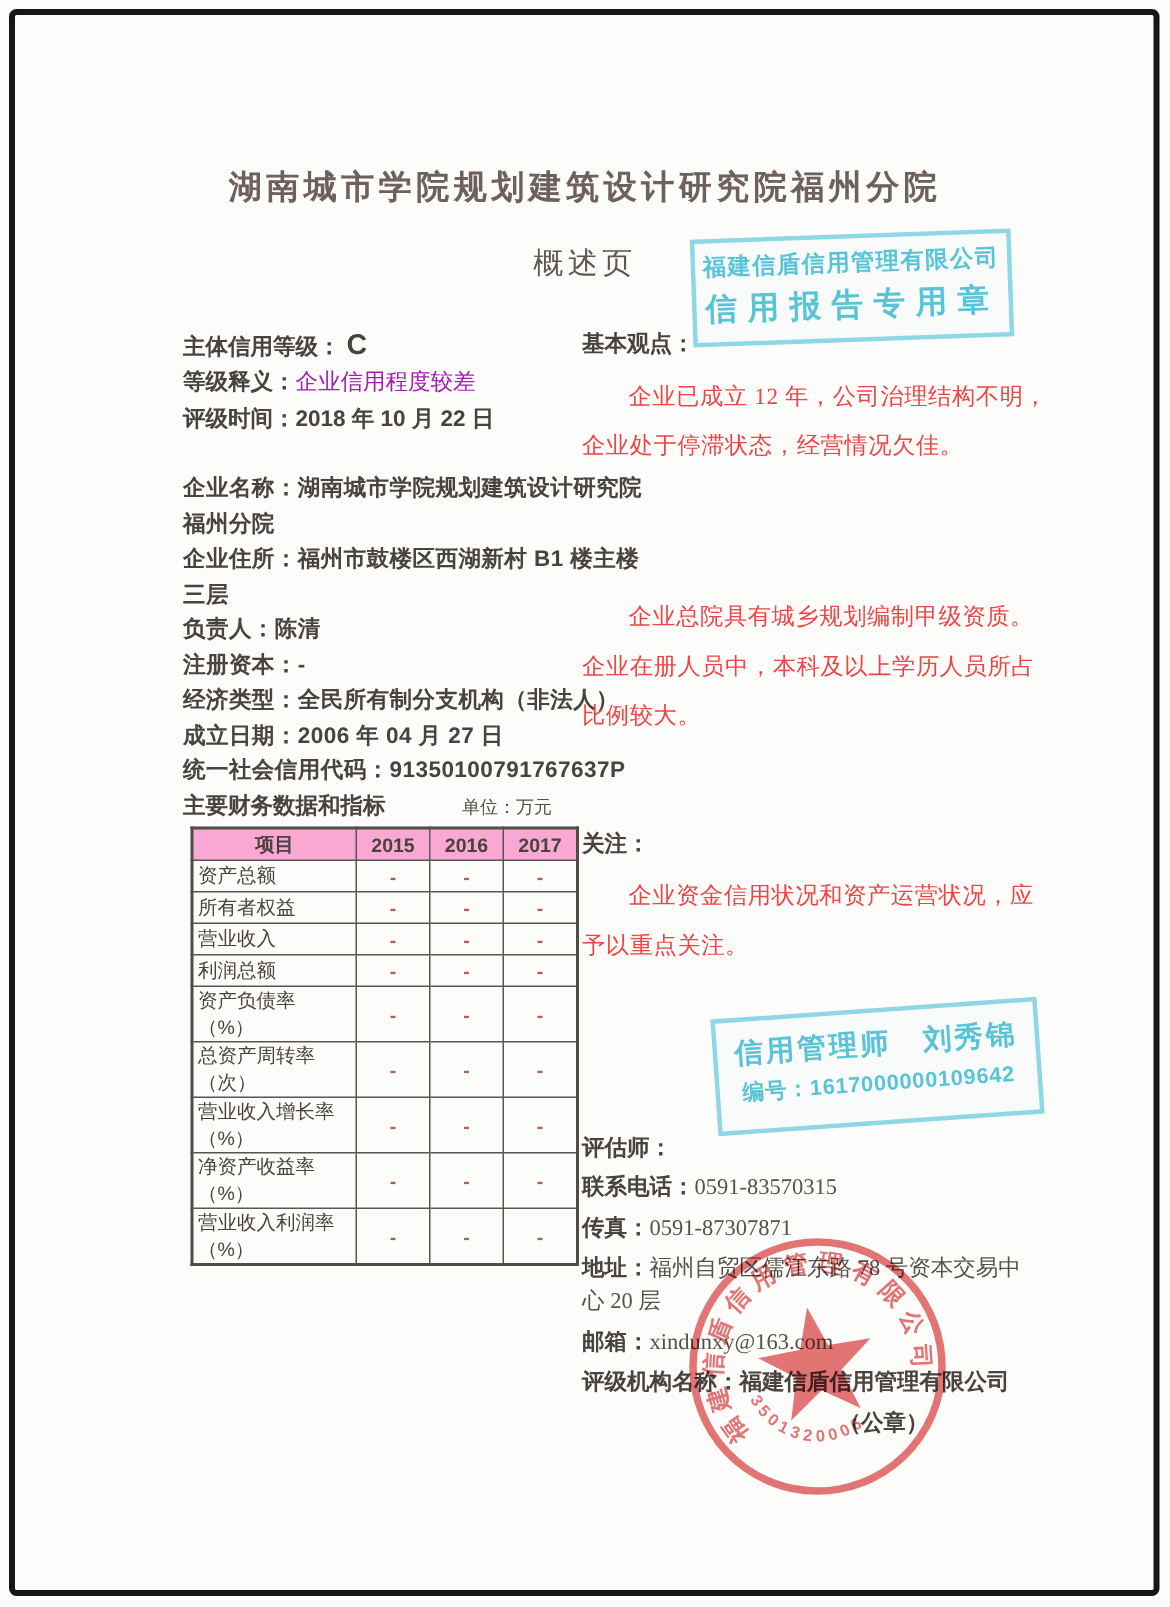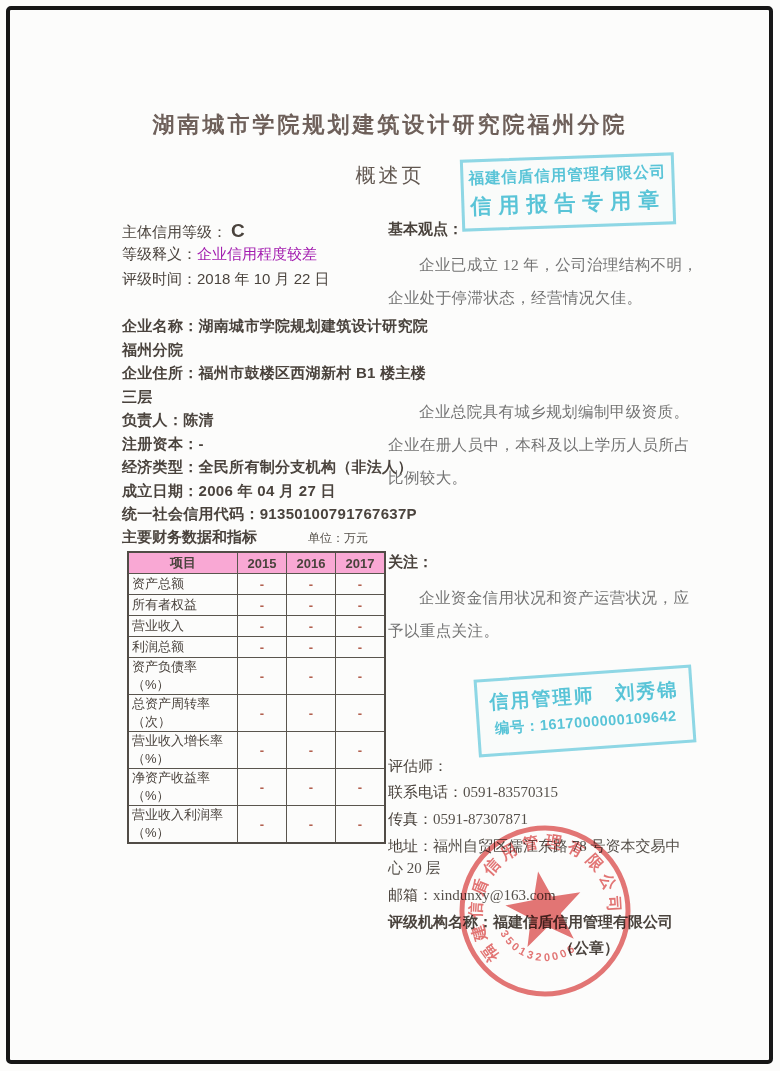--- a/index.html
+++ b/index.html
@@ -17,21 +17,21 @@
         text-align:center;mix-blend-mode:multiply;opacity:.92;background:rgba(180,235,245,.06);}
   .stamp-report{left:461px;top:156px;width:208px;height:66px;transform:rotate(-2deg);}
   .sr-l1{font-size:15.5px;font-weight:700;letter-spacing:1px;margin-top:6px;white-space:nowrap;}
   .sr-l2{font-size:21px;font-weight:600;letter-spacing:7px;margin-top:3px;white-space:nowrap;}
   .stamp-manager{left:476px;top:672px;width:212px;height:72px;transform:rotate(-4deg);}
   .sm-l1{font-size:19px;font-weight:700;letter-spacing:2px;margin-top:8px;white-space:nowrap;}
   .sm-l2{font-size:14.5px;font-weight:700;letter-spacing:.5px;margin-top:4px;white-space:nowrap;}
 
   .rating{position:absolute;left:122px;top:220px;width:300px;font-size:15px;}
   .rating .line{height:25px;}
-  .lbl{font-weight:400;color:#4a433d;}
+  .lbl{font-weight:700;color:#4a433d;}
   .grade{font-size:19px;font-weight:700;margin-left:4px;}
   .val-serif{font-family:"Liberation Serif",serif;color:#a21caf;}
 
   .company{position:absolute;left:122px;top:314px;width:308px;
         font-size:15px;font-weight:700;line-height:23.5px;letter-spacing:.3px;}
 
   .fin-head{position:absolute;left:122px;top:528px;width:246px;display:flex;
         justify-content:space-between;align-items:baseline;}
   .fin-title{font-size:15px;font-weight:700;}
   .unit{font-size:12px;color:#55504a;}
@@ -40,21 +40,21 @@
   table.fin th,table.fin td{border:1px solid #5a554e;height:20px;padding:0 3px;}
   table.fin th{font-weight:700;text-align:center;background:#f9a8d4;}
   td.item{width:102px;text-align:left;}
   th.yr,td.num{width:42px;text-align:center;}
   th.yr:first-of-type,td.num:first-of-type{width:46px;}
   td.num{color:#b2604f;font-weight:700;}
 
   .sec{position:absolute;left:388px;width:316px;}
   .sec-title{font-size:15px;font-weight:700;}
   .sec p{margin:9px 0 0;font-size:15.5px;line-height:33px;text-indent:2em;
-        color:#737373;font-family:"Liberation Serif",serif;letter-spacing:.4px;}
+        color:#ef4444;font-family:"Liberation Serif",serif;letter-spacing:.4px;}
   .sec.basic{top:220px;} .sec.strength{top:386px;} .sec.concern{top:553px;}
 
   .contact{position:absolute;left:388px;top:755px;width:304px;font-size:15px;}
   .contact .row{line-height:21px;margin-bottom:5px;}
   .contact .val{font-family:"Liberation Serif",serif;font-weight:400;color:#55504a;}
   .agency{font-weight:700;}
   .seal-note{margin-top:7px;padding-left:98px;font-weight:700;text-align:center;}
 
   .seal{position:absolute;left:452px;top:818px;width:186px;height:186px;
         mix-blend-mode:multiply;opacity:.82;transform:rotate(-10deg);}

